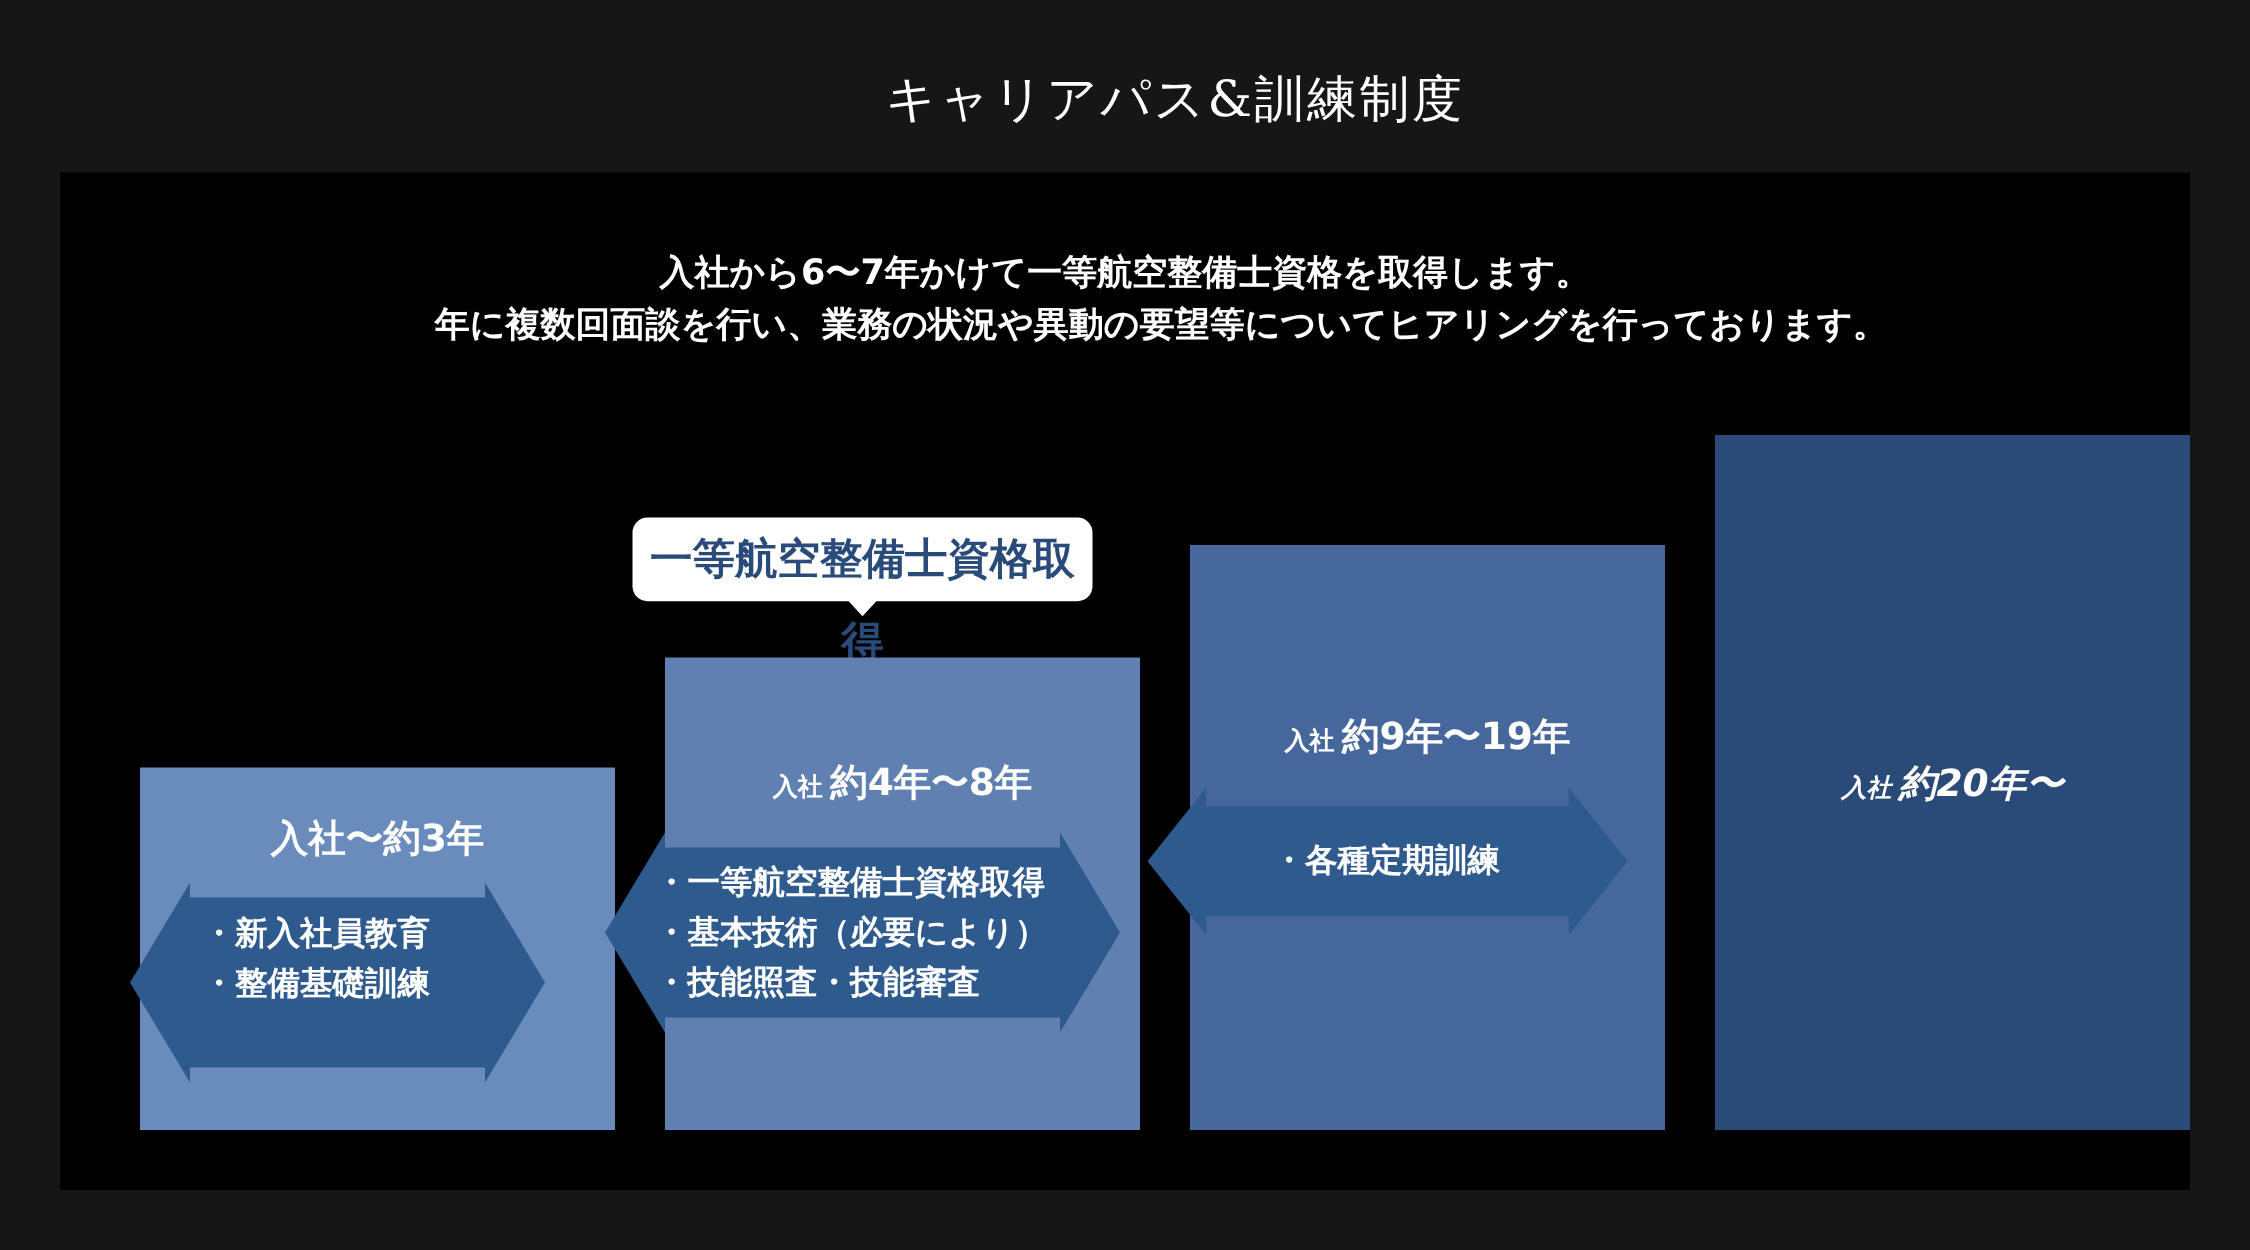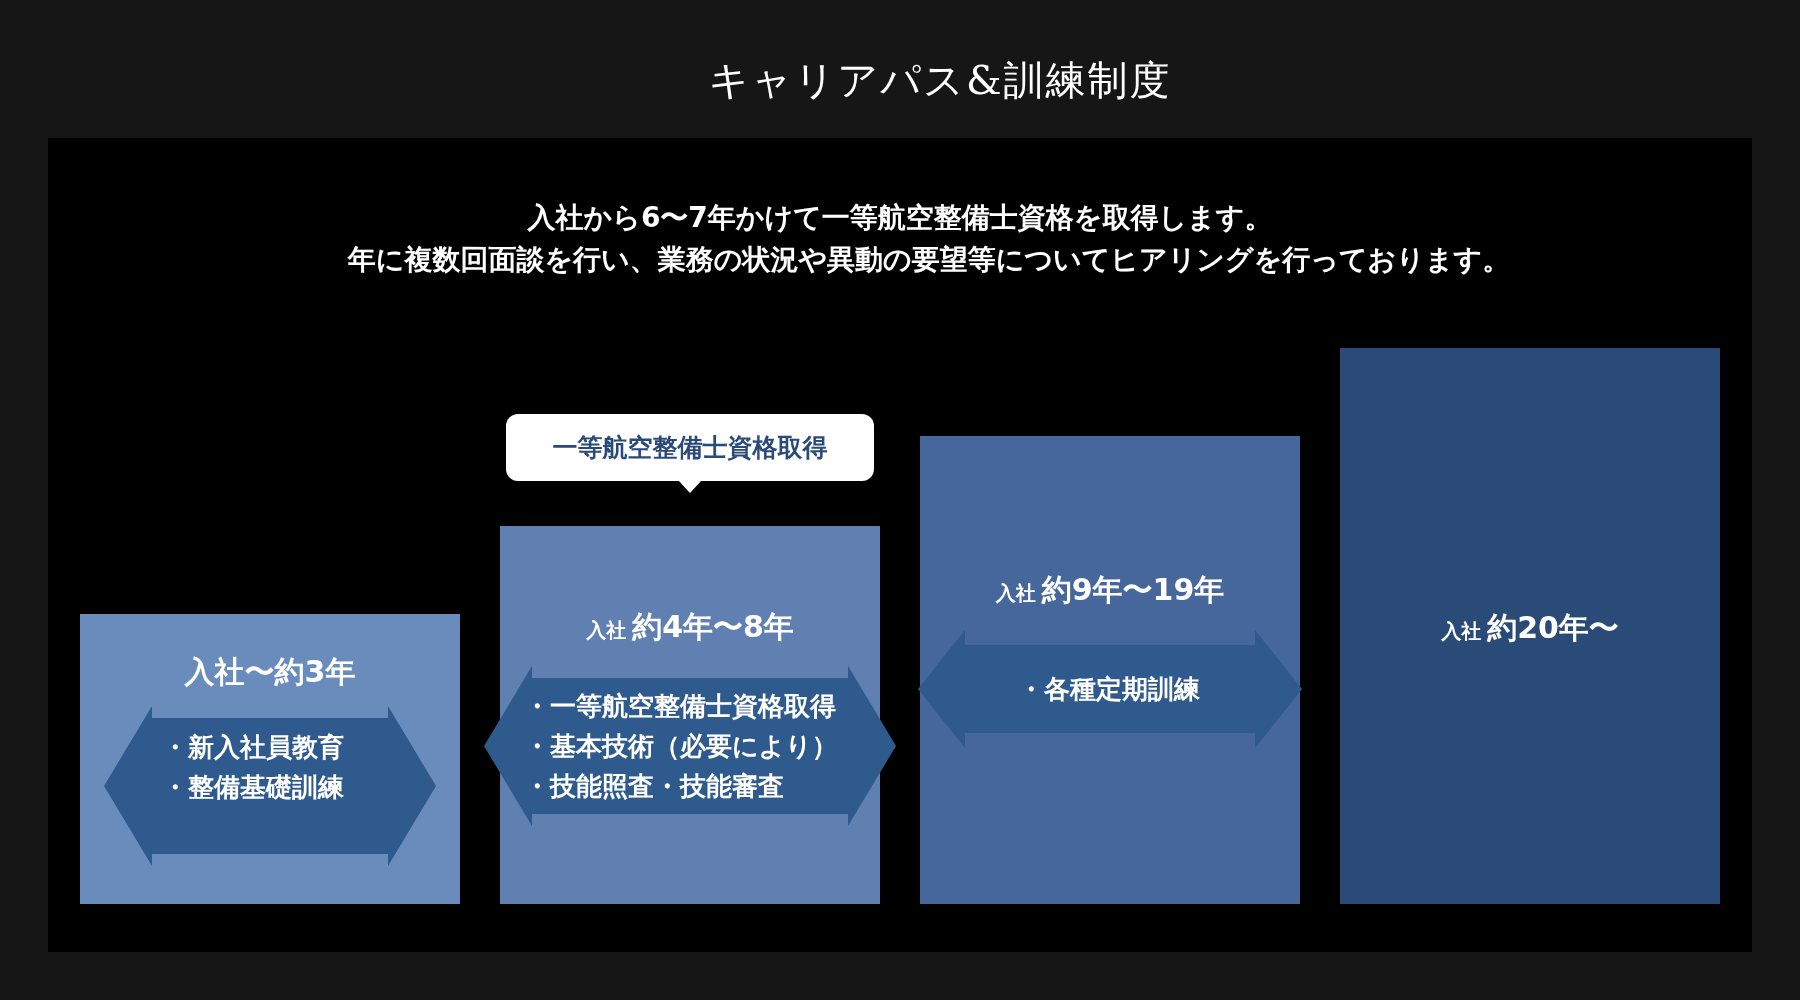--- a/index.html
+++ b/index.html
@@ -2,28 +2,28 @@
 <html><head>
 <meta charset="utf-8">
 <style>
   html, body { margin:0; padding:0; }
   body { width:1800px; height:1000px; background:#161616; position:relative; overflow:hidden;
          font-family:"DejaVu Sans", "Liberation Sans", sans-serif; color:#fff; }
   .title { position:absolute; left:0; top:48px; width:1800px; text-align:center;
            font-family:"DejaVu Serif","Liberation Serif", serif; font-size:40px; letter-spacing:2px; line-height:64px;margin-left:40px; }
   .panel { position:absolute; left:48px; top:138px; width:1704px; height:814px; background:#000; }
   .intro { position:absolute; left:0; width:1800px; text-align:center; font-weight:bold; font-size:28px; line-height:40px; }
-  .box { position:absolute; width:380px; }
+  .box { position:absolute; width:380px;margin-left:32px; }
   .box-head { position:absolute; left:0; width:380px; text-align:center; font-weight:bold; font-size:30px; line-height:40px; white-space:nowrap; }
   .box-head .small { font-size:20px; margin-right:6px; }
   .arrow { position:absolute; }
   .arrow svg { position:absolute; left:0; top:0; }
   .arrow ul { position:absolute; margin:0; padding:0; list-style:none; font-weight:bold; font-size:26px; line-height:40px; white-space:nowrap; }
   .callout { position:absolute; left:506px; top:414px; width:368px; height:67px; background:#fff; border-radius:12px;
-             color:#2a4a7a; font-weight:bold; font-size:25px; line-height:67px; text-align:center; }
+             color:#2a4a7a; font-weight:bold; font-size:34px; line-height:67px; text-align:center; }
   .callout-tail { position:absolute; left:678px; top:480px; width:0; height:0;
                   border-left:12px solid transparent; border-right:12px solid transparent; border-top:13px solid #fff; }
 </style>
 </head>
 <body>
 
 <div class="title">キャリアパス&amp;訓練制度</div>
 
 <div class="panel"></div>
 
@@ -71,17 +71,17 @@
 </div>
 <div class="arrow" style="left:918px; top:630px; width:384px; height:118px;">
   <svg width="384" height="118">
     <polygon points="0,59 47,0 47,15 337,15 337,0 384,59 337,118 337,103 47,103 47,118" fill="#2f5a8e"></polygon>
   </svg>
   <ul style="left:100px; top:39px;">
     <li>・各種定期訓練</li>
   </ul>
 </div>
 
-<div class="box" style="left:1340px; top:348px; height:556px; background:#2a4a78;">
+<div class="box" style="left:1340px; top:348px; height:556px; background:#2a4a78;font-style:italic;">
   <div class="box-head" style="top:260px;">
     <span class="small">入社</span><span>約20年〜</span>
   </div>
 </div>
 
 </body></html>

